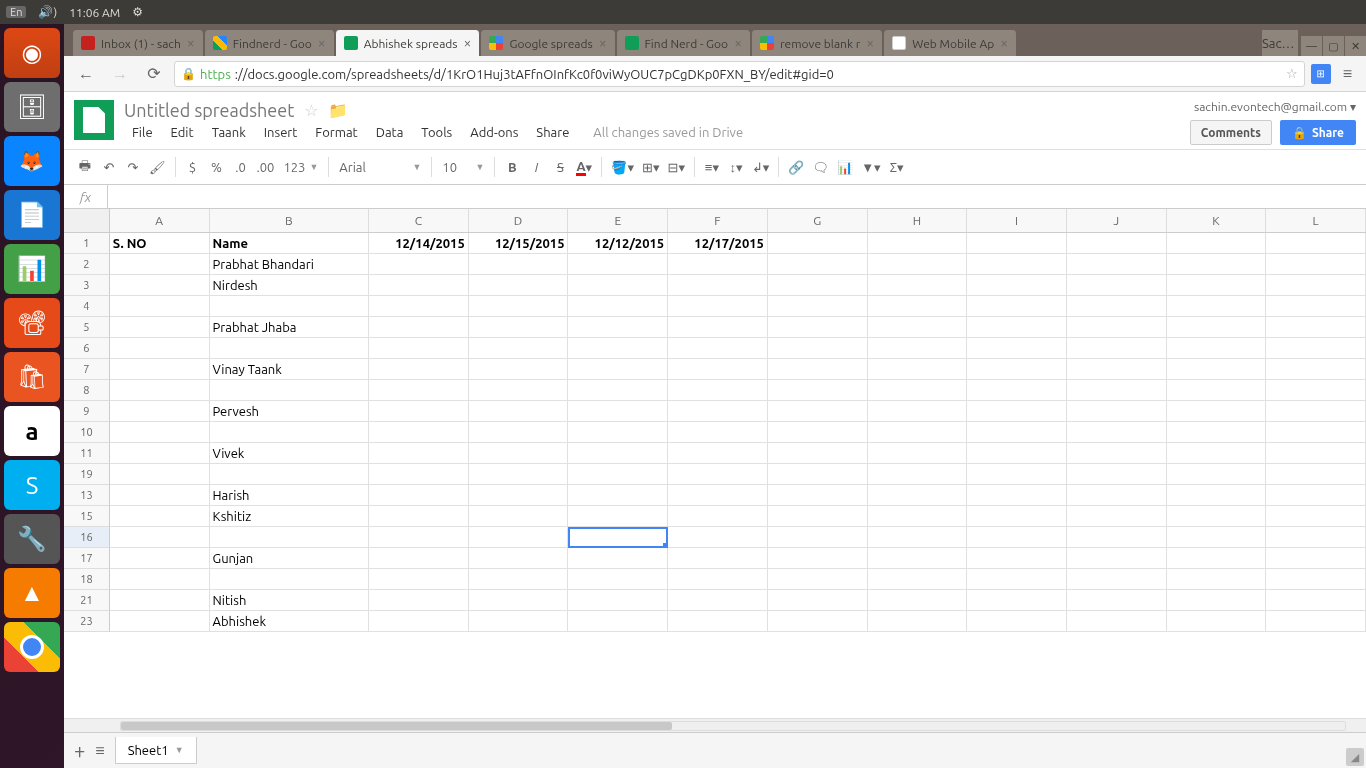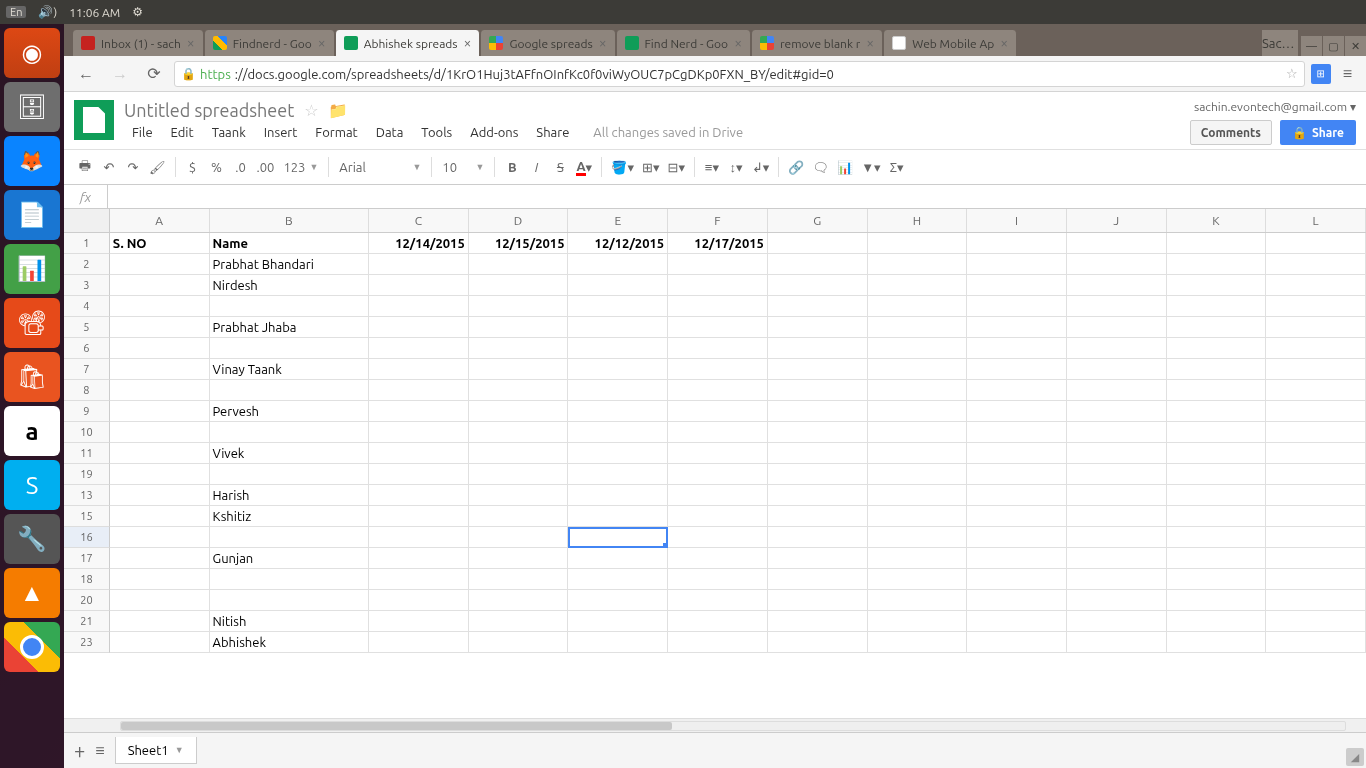--- a/index.html
+++ b/index.html
@@ -546,35 +546,20 @@
               <div class="cell" style="width: 100px;"></div>
               <div class="cell" style="width: 100px;"></div>
               <div class="cell" style="width: 100px;"></div>
               <div class="cell" style="width: 100px;"></div>
               <div class="cell" style="width: 100px;"></div>
               <div class="cell" style="width: 100px;"></div>
               <div class="cell" style="width: 100px;"></div>
               <div class="cell" style="width: 100px;"></div>
             </div>
             <div class="grow">
-              <div class="rowh">20</div>
-              <div class="cell" style="width: 100px;"></div>
-              <div class="cell" style="width: 160px;"></div>
-              <div class="cell" style="width: 100px;"></div>
-              <div class="cell" style="width: 100px;"></div>
-              <div class="cell" style="width: 100px;"></div>
-              <div class="cell" style="width: 100px;"></div>
-              <div class="cell" style="width: 100px;"></div>
-              <div class="cell" style="width: 100px;"></div>
-              <div class="cell" style="width: 100px;"></div>
-              <div class="cell" style="width: 100px;"></div>
-              <div class="cell" style="width: 100px;"></div>
-              <div class="cell" style="width: 100px;"></div>
-            </div>
-            <div class="grow">
               <div class="rowh">21</div>
               <div class="cell" style="width: 100px;"></div>
               <div class="cell" style="width: 160px;">Nitish</div>
               <div class="cell" style="width: 100px;"></div>
               <div class="cell" style="width: 100px;"></div>
               <div class="cell" style="width: 100px;"></div>
               <div class="cell" style="width: 100px;"></div>
               <div class="cell" style="width: 100px;"></div>
               <div class="cell" style="width: 100px;"></div>
               <div class="cell" style="width: 100px;"></div>

